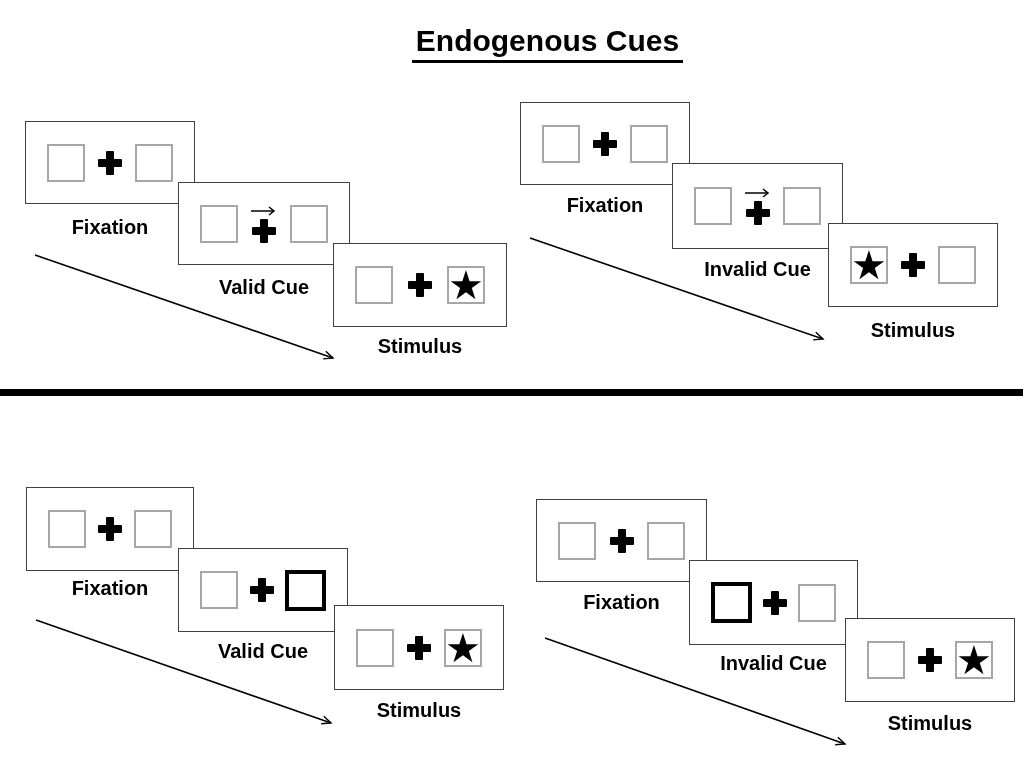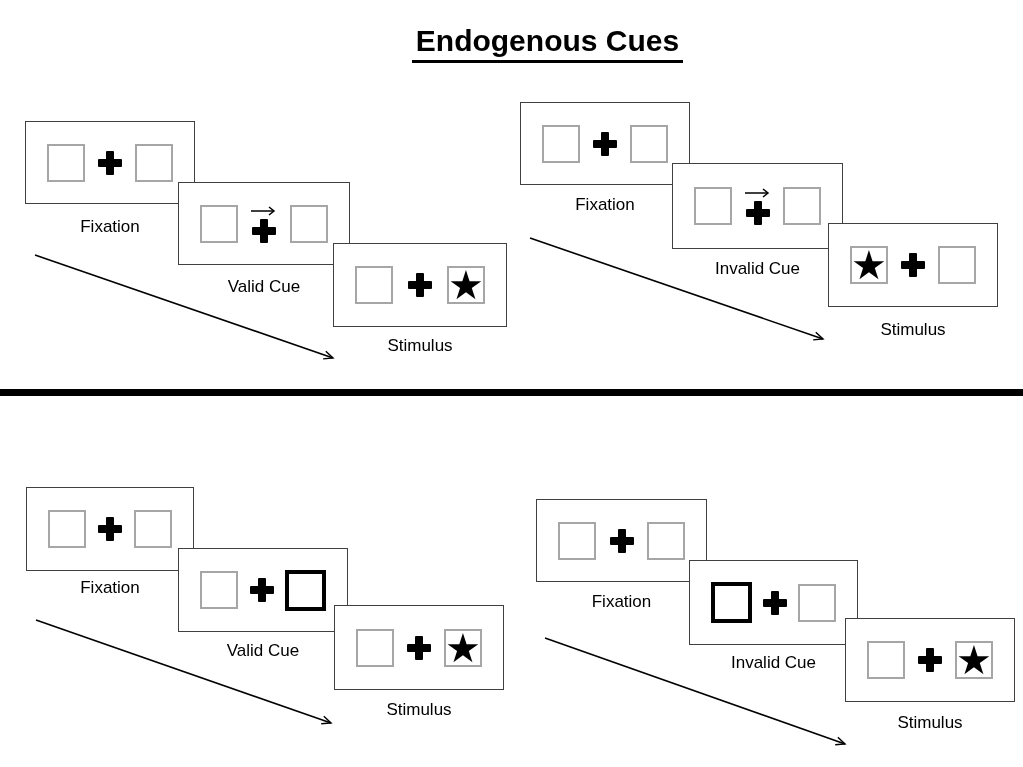--- a/index.html
+++ b/index.html
@@ -22,21 +22,21 @@
     display:flex;align-items:center;justify-content:center;
     font-size:40px;line-height:34px;color:#000;flex:0 0 auto;
   }
   .sq.bold{width:33px;height:33px;border:4px solid #000;}
   .centerstack{display:flex;flex-direction:column;align-items:center;}
   .plus{position:relative;width:24px;height:24px;flex:0 0 auto;}
   .plus .pv{position:absolute;left:8px;top:0;width:8px;height:24px;background:#000;border-radius:1px;}
   .plus .ph{position:absolute;top:8px;left:0;width:24px;height:8px;background:#000;border-radius:1px;}
   .cue-arrow{margin-bottom:3px;}
   .plabel{
-    position:absolute;text-align:center;font-size:17px;font-weight:normal;line-height:22px;
+    position:absolute;text-align:center;font-size:20px;font-weight:bold;line-height:22px;
   }
   #arrows{position:absolute;left:0;top:0;width:1023px;height:767px;z-index:0;}
   .z1{z-index:1}.z2{z-index:2}.z3{z-index:3}
 </style>
 </head>
 <body>
 
 <div id="stage">
 
   <svg id="arrows">

